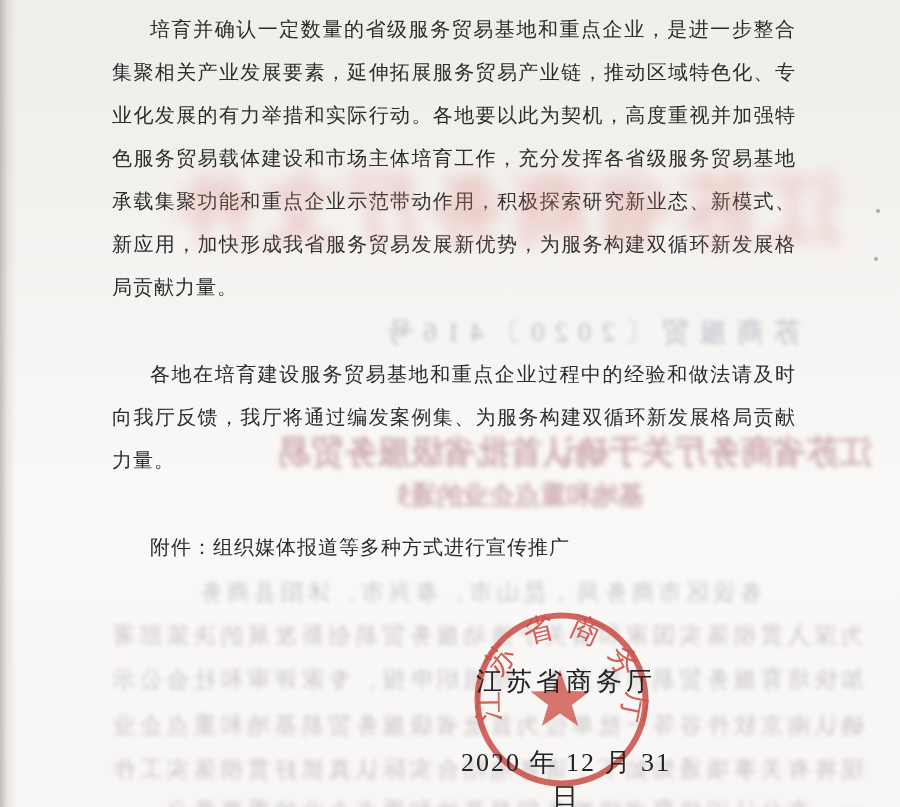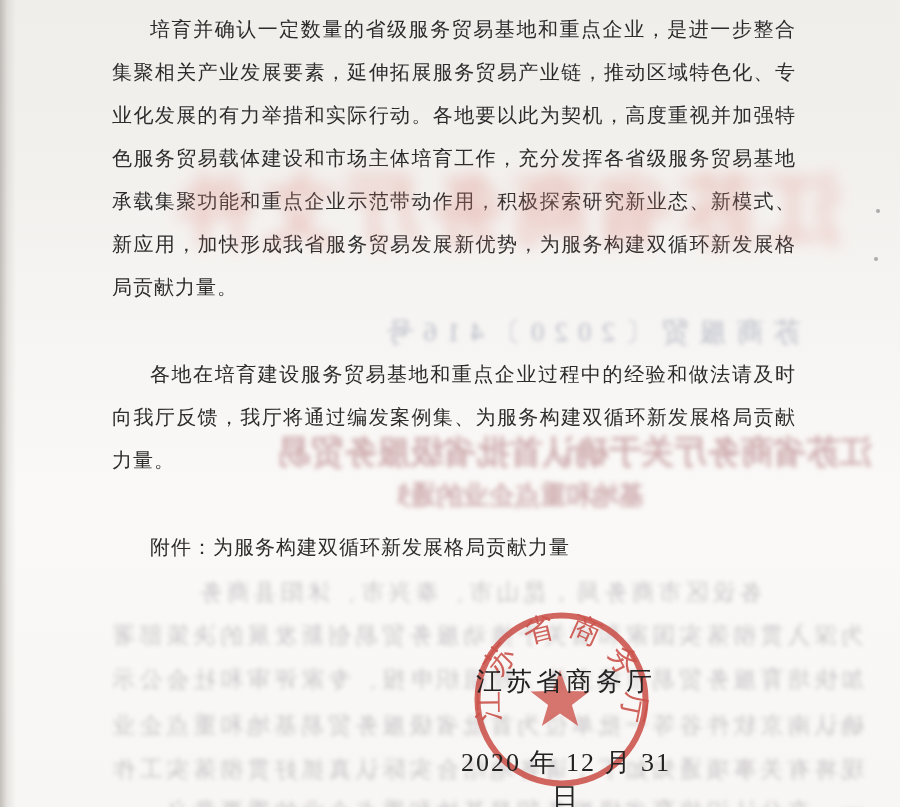--- a/index.html
+++ b/index.html
@@ -93,21 +93,21 @@
   <div class="bt bt-title2">基地和重点企业的通知</div>
   <div class="bt bt-gray bt-g1">各设区市商务局，昆山市、泰兴市、沭阳县商务局</div>
   <div class="bt bt-gray bt-g2">为深入贯彻落实国家和省关于推动服务贸易创新发展的决策部署</div>
   <div class="bt bt-gray bt-g3">加快培育服务贸易市场主体，经组织申报、专家评审和社会公示</div>
   <div class="bt bt-gray bt-g4">确认南京软件谷等一批单位为首批省级服务贸易基地和重点企业</div>
   <div class="bt bt-gray bt-g5">现将有关事项通知如下，请各地结合实际认真抓好贯彻落实工作</div>
   <div class="bt bt-gray bt-g6">一、充分认识培育省级服务贸易基地和重点企业的重要意义</div>
 
   <div class="bodytext para p1">培育并确认一定数量的省级服务贸易基地和重点企业，是进一步整合集聚相关产业发展要素，延伸拓展服务贸易产业链，推动区域特色化、专业化发展的有力举措和实际行动。各地要以此为契机，高度重视并加强特色服务贸易载体建设和市场主体培育工作，充分发挥各省级服务贸易基地承载集聚功能和重点企业示范带动作用，积极探索研究新业态、新模式、新应用，加快形成我省服务贸易发展新优势，为服务构建双循环新发展格局贡献力量。</div>
   <div class="bodytext para p2">各地在培育建设服务贸易基地和重点企业过程中的经验和做法请及时向我厅反馈，我厅将通过编发案例集、为服务构建双循环新发展格局贡献力量。</div>
-  <div class="bodytext para attach">附件：为服务构建双循环新发展格局贡献力量</div>
+  <div class="bodytext para attach">附件：组织媒体报道等多种方式进行宣传推广</div>
 
   <svg class="seal" viewBox="0 0 190 190" xmlns="http://www.w3.org/2000/svg">
     <circle cx="93.5" cy="91.5" r="84" fill="none" stroke="#c7443c" stroke-width="6" opacity="0.88"></circle>
     <polygon points="92,62 99.3,82.9 121.5,83.4 103.9,96.9 110.2,118.1 92,105.5 73.8,118.1 80.1,96.9 62.5,83.4 84.7,82.9" fill="#cb4a42" opacity="0.82"></polygon>
     <defs>
       <path id="sealArc" d="M 36.4,118.1 A 63,63 0 1 1 150.6,118.1" fill="none"></path>
     </defs>
     <text font-size="30" fill="#c7443c" opacity="0.9" letter-spacing="12" font-family="Liberation Serif, DejaVu Serif, serif">
       <textPath href="#sealArc" startOffset="6">江苏省商务厅</textPath>
     </text>

